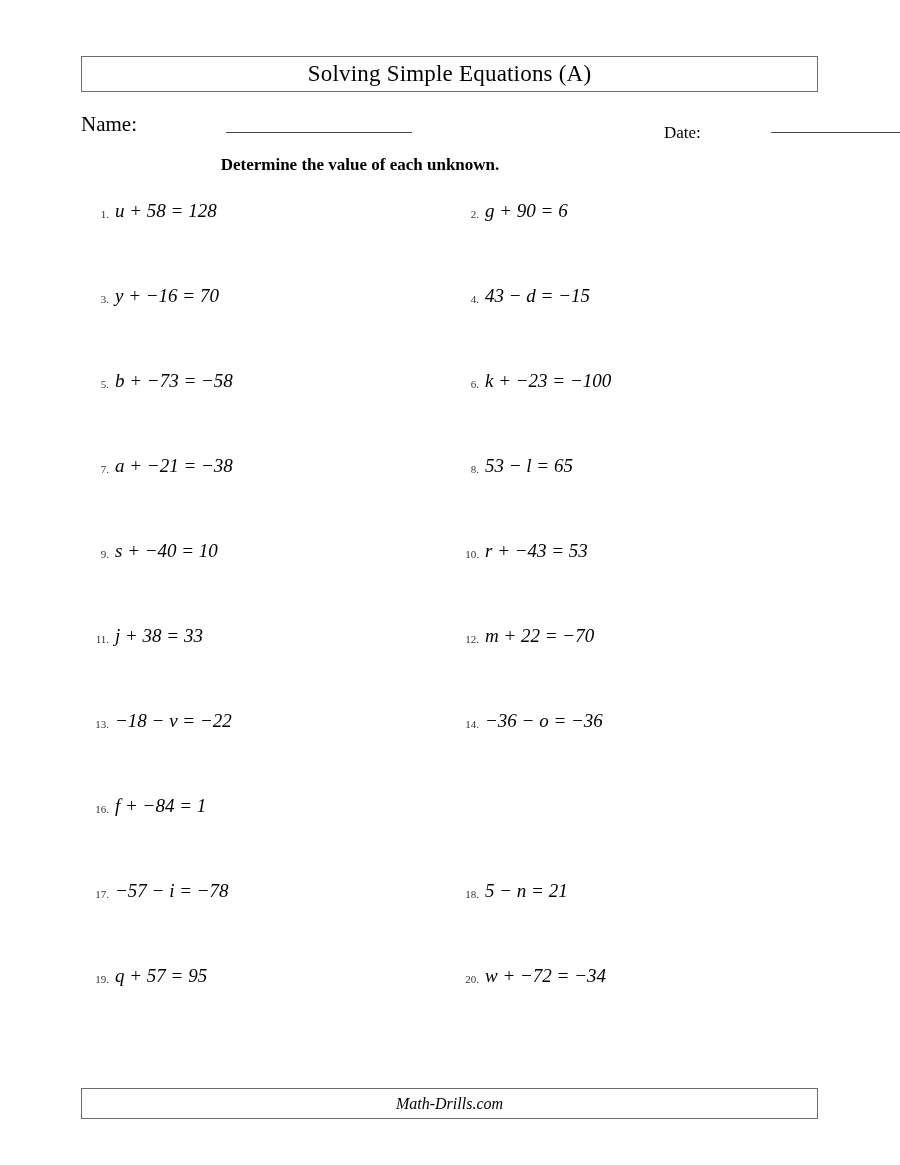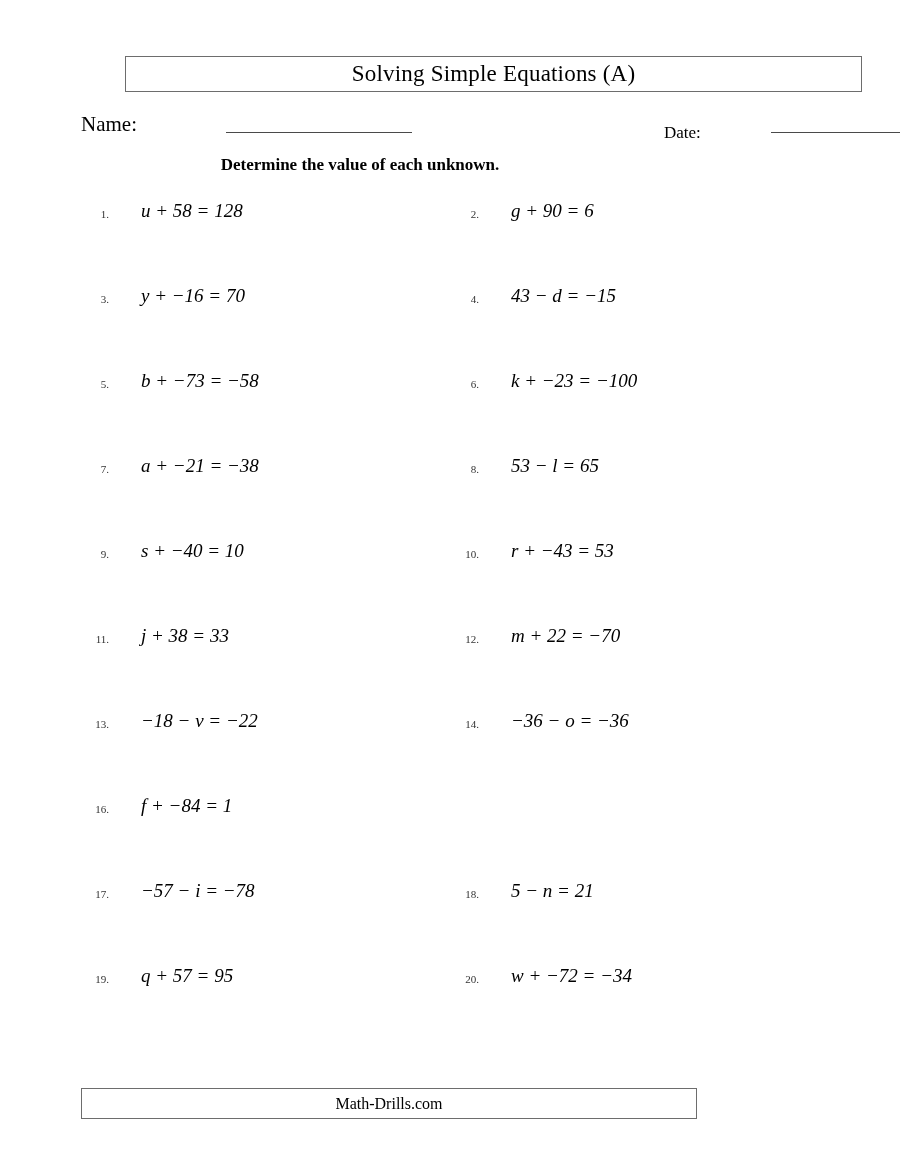--- a/index.html
+++ b/index.html
@@ -24,21 +24,20 @@
     position: absolute;
     left: 81px;
     top: 56px;
     width: 737px;
     height: 36px;
     border: 1px solid #6d6d6d;
     box-sizing: border-box;
     display: flex;
     align-items: center;
     justify-content: center;
-    margin-left: 44px;
   }
   .title-text {
     font-size: 23px;
     letter-spacing: 0.2px;
   }
   .namedate {
     position: absolute;
     left: 81px;
     top: 110px;
     width: 737px;
@@ -104,33 +103,33 @@
     padding-top: 10px;
     padding-right: 6px;
     box-sizing: border-box;
     flex: none;
   }
   .peq {
     font-size: 19px;
     font-style: italic;
     padding-top: 2px;
     white-space: nowrap;
-    margin-left: 26px;
   }
   .footer-box {
     position: absolute;
     left: 81px;
     top: 1088px;
-    width: 616px;
+    width: 737px;
     height: 31px;
     border: 1px solid #6d6d6d;
     box-sizing: border-box;
     display: flex;
     align-items: center;
     justify-content: center;
+    font-style: italic;
   }
   .footer-text {
     font-size: 16px;
   }
 </style>
 </head>
 <body>
 
 <div class="page">
 

